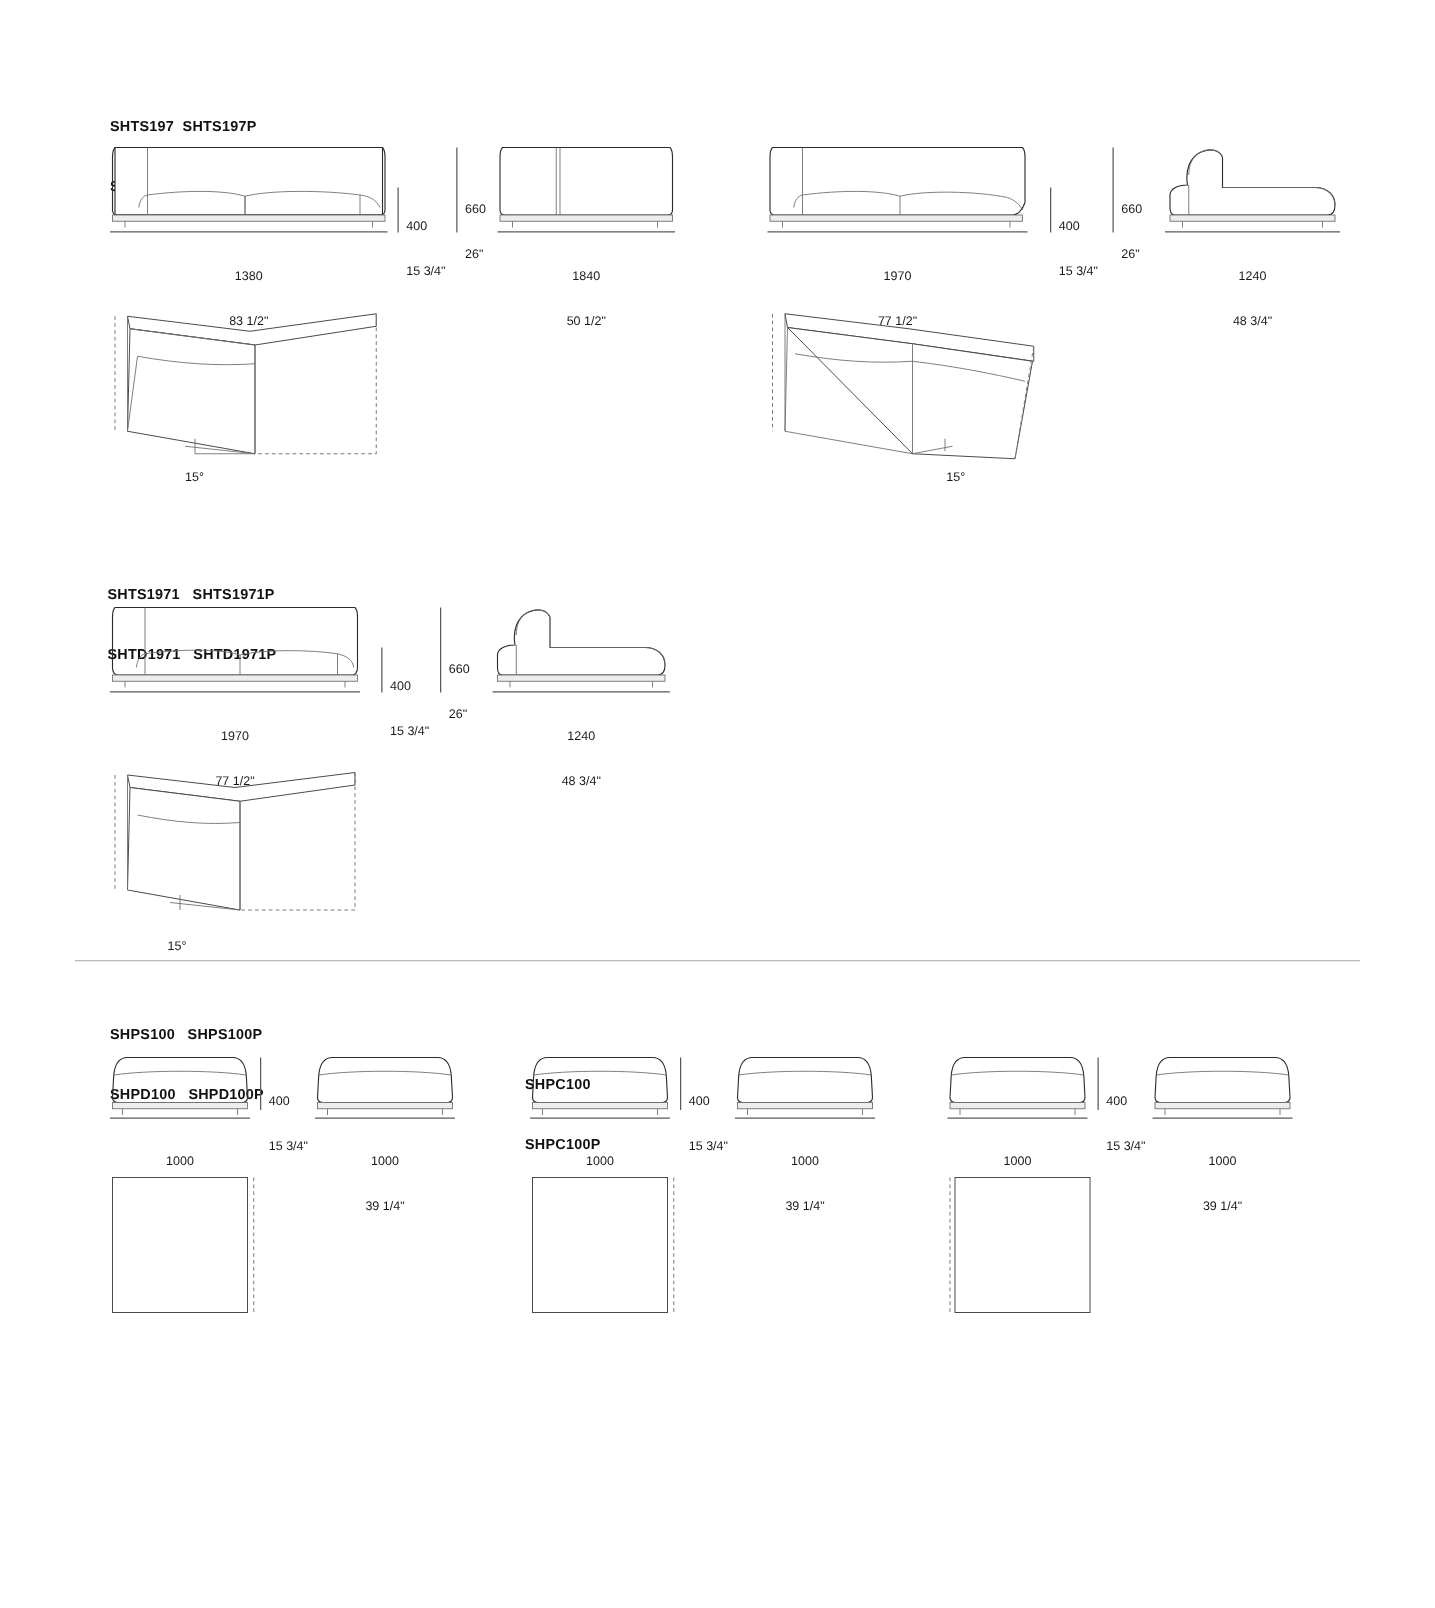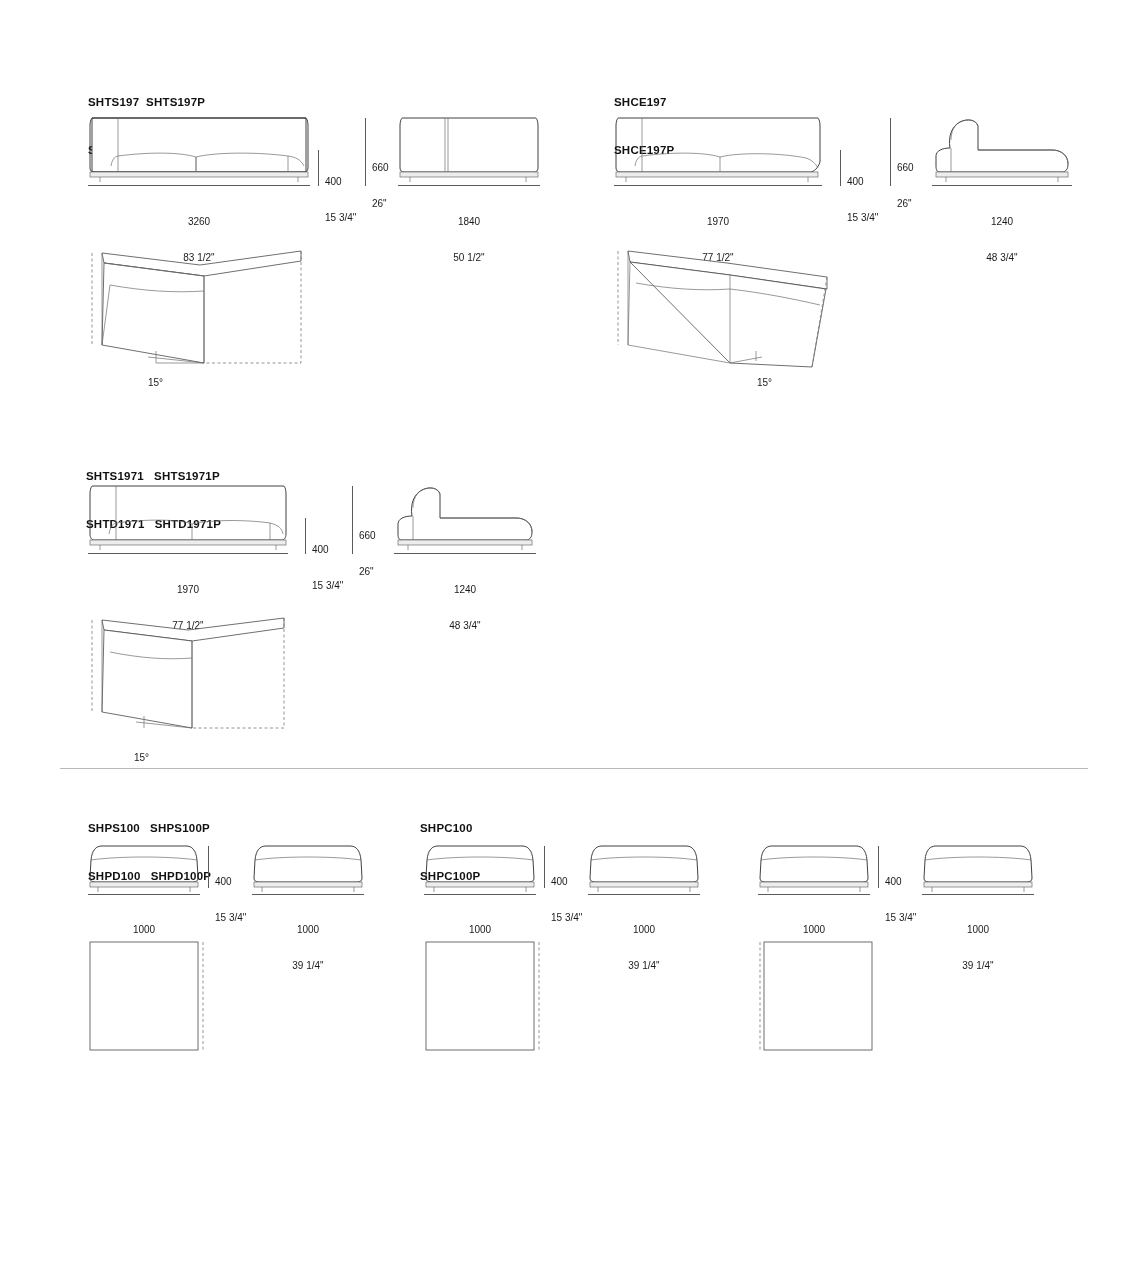--- a/index.html
+++ b/index.html
@@ -77,21 +77,21 @@
       <path class="ln-thin" d="M108 47 C128 42 170 42 200 46 L200 62"></path>
       <path class="ln-thin" d="M200 46 C208 47 213 50 216 56"></path>
       <path class="ln-thin" d="M30 46 C26 47 24 50 23 56"></path>
       <path class="ln-thin" d="M108 47 L108 62"></path>
       <rect class="base" x="2" y="62" width="218" height="5"></rect>
       <path class="ln-thin" d="M12 67 L12 72 M210 67 L210 72"></path>
     </svg>
   </div>
   <div class="abs dimline" style="left:88px; top:185px; width:222px;"></div>
   <div class="abs dim" style="left:88px; top:192px; width:222px;">
-    <div>3260</div>
+    <div>1380</div>
     <div>83 1/2"</div>
   </div>
   <div class="abs vline" style="left:318px; top:150px; height:36px;"></div>
   <div class="abs dim dim-left" style="left:325px; top:152px;">
     <div>400</div>
     <div>15 3/4"</div>
   </div>
   <div class="abs vline" style="left:365px; top:118px; height:68px;"></div>
   <div class="abs dim dim-left" style="left:372px; top:138px;">
     <div>660</div>
@@ -126,24 +126,20 @@
       <path class="ln-dash" d="M4 8 L4 100"></path>
       <path class="ln-thin" d="M60 112 L116 118"></path>
       <path class="ln-thin" d="M68 106 L68 118"></path>
       <path class="ln-thin" d="M68 118 L116 118"></path>
     </svg>
   </div>
   <div class="abs dim dim-left" style="left:148px; top:353px;">
     <div>15°</div>
   </div>
 
-  <div class="abs code-block" style="left:614px; top:62px;">
-    <div class="code-line">SHCE197</div>
-    <div class="code-line">SHCE197P</div>
-  </div>
 
   <div class="abs" style="left:614px; top:110px;">
     <svg width="208" height="80" viewBox="0 0 208 80">
       <path class="ln" d="M4 8 C4 8 2 10 2 16 L2 58 C2 61 4 62 6 62 L196 62 C200 62 204 58 206 52 L206 16 C206 10 204 8 204 8 Z"></path>
       <path class="ln-thin" d="M28 8 L28 62"></path>
       <path class="ln-thin" d="M28 46 C58 42 90 42 106 47 L106 62"></path>
       <path class="ln-thin" d="M106 47 C126 42 168 43 192 48"></path>
       <path class="ln-thin" d="M192 48 C198 50 202 54 204 58"></path>
       <path class="ln-thin" d="M28 46 C24 47 22 50 21 56"></path>
       <rect class="base" x="2" y="62" width="202" height="5"></rect>
@@ -306,21 +302,21 @@
     <div>39 1/4"</div>
   </div>
 
   <div class="abs" style="left:88px; top:940px;">
     <svg width="120" height="115" viewBox="0 0 120 115">
       <rect class="plan" x="2" y="2" width="108" height="108"></rect>
       <path class="ln-dash" d="M115 2 L115 110"></path>
     </svg>
   </div>
 
-  <div class="abs code-block" style="left:420px; top:788px;">
+  <div class="abs code-block" style="left:420px; top:828px;">
     <div class="code-line">SHPC100</div>
     <div class="code-line">SHPC100P</div>
   </div>
   <div class="abs" style="left:424px; top:838px;">
     <svg width="112" height="58" viewBox="0 0 112 58">
       <path class="ln" d="M14 8 C8 8 4 12 3 22 L2 40 C2 43 4 44 7 44 L105 44 C108 44 110 43 110 40 L109 22 C108 12 104 8 98 8 Z"></path>
       <path class="ln-thin" d="M3 22 C30 18 82 18 109 22"></path>
       <rect class="base" x="2" y="44" width="108" height="5"></rect>
       <path class="ln-thin" d="M10 49 L10 54 M102 49 L102 54"></path>
     </svg>

